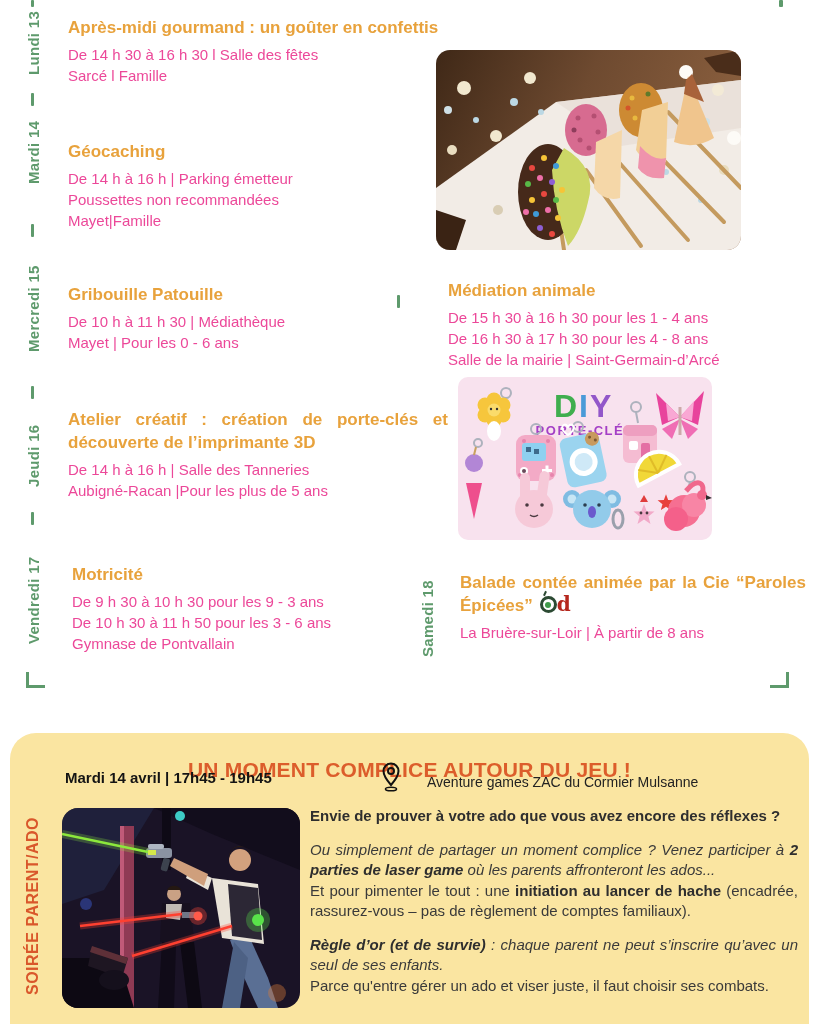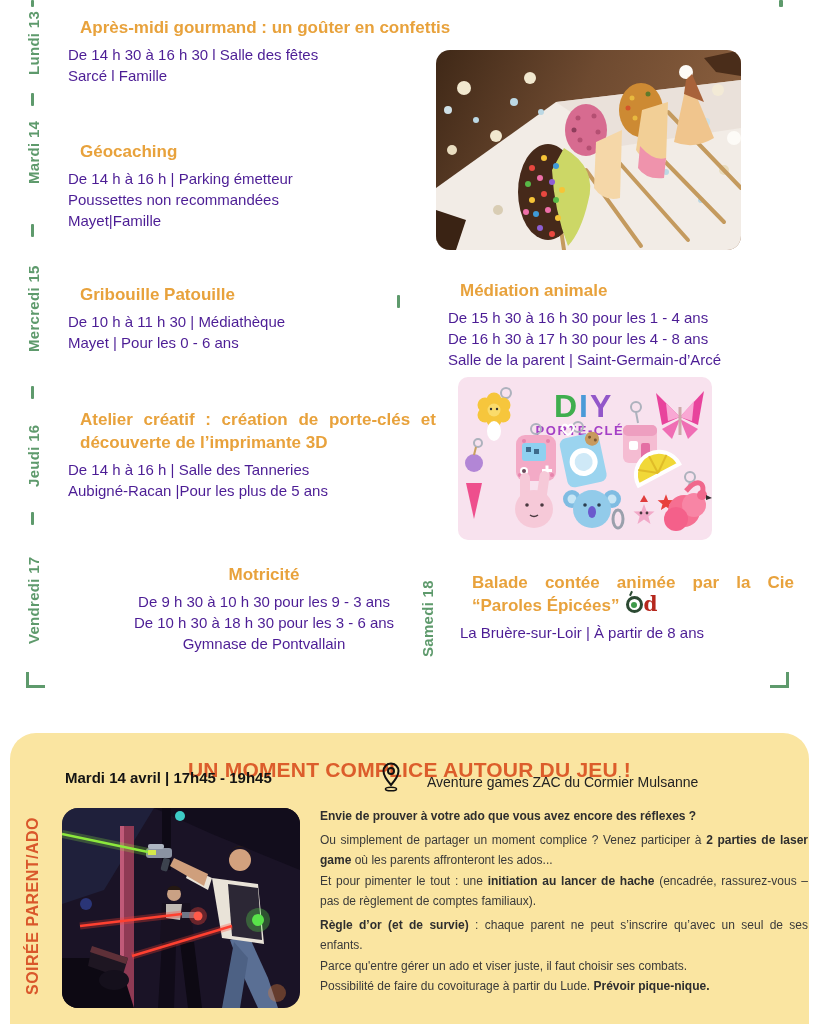--- a/index.html
+++ b/index.html
@@ -10,23 +10,23 @@
   .vday{position:absolute;left:20px;width:26px;display:flex;align-items:center;justify-content:center;
         writing-mode:vertical-rl;transform:rotate(180deg);color:#5E9A6C;font-weight:700;font-size:15px;
         white-space:nowrap;letter-spacing:.3px;}
   .vdash{position:absolute;left:31px;width:3px;height:13px;background:#5E9A6C;border-radius:1px;}
   .corner{position:absolute;width:16px;height:13px;}
   .corner-bl{border-left:3px solid #5E9A6C;border-bottom:3px solid #5E9A6C;}
   .corner-br{border-right:3px solid #5E9A6C;border-bottom:3px solid #5E9A6C;}
 
   
   .event{position:absolute;}
-  .etitle{margin:0 12px 5px;font-size:17px;line-height:23px;font-weight:700;color:#E8A23C;}
+  .etitle{margin:0 0 5px;font-size:17px;line-height:23px;font-weight:700;color:#E8A23C;}
   .just{text-align:justify;}
-  .eline{margin:0;font-size:15px;line-height:21px;color:#4c1d95;}
+  .eline{margin:0;font-size:15px;line-height:21px;color:#ec4899;}
 
   
   .photo{position:absolute;overflow:hidden;}
   .photo svg{display:block;}
 
   
   .logo-o{display:inline-block;width:11px;height:11px;border:3px solid #2c4a33;border-radius:50%;
           position:relative;vertical-align:-2px;margin-left:7px;}
   .logo-o::before{content:"";position:absolute;top:-8px;left:1px;width:2px;height:5px;background:#2c4a33;transform:rotate(25deg);}
   .logo-o::after{content:"";position:absolute;left:2px;top:3px;width:6px;height:6px;border-radius:50%;background:#3f9a4a;}
@@ -36,23 +36,23 @@
   .card{position:absolute;left:10px;top:733px;width:799px;height:291px;background:#FAE5A1;
         border-radius:26px 26px 0 0;}
   .card-title{position:absolute;left:0;right:0;top:8px;text-align:center;font-size:21px;font-weight:800;
         color:#DC5D2B;letter-spacing:.2px;}
   .card-date{position:absolute;left:55px;top:36px;font-size:15px;font-weight:700;color:#141414;}
   .card-loc{position:absolute;left:417px;top:41px;font-size:14px;color:#222222;}
   .pin{position:absolute;left:372px;top:29px;}
   .vparent{position:absolute;left:10px;top:67px;width:26px;height:212px;display:flex;align-items:center;justify-content:center;
         writing-mode:vertical-rl;transform:rotate(180deg);color:#D9572B;font-weight:800;font-size:16px;
         white-space:nowrap;letter-spacing:.5px;}
-  .card-text{position:absolute;left:310px;top:73px;width:488px;font-size:12px;line-height:20.5px;color:#3A3A3A;}
+  .card-text{position:absolute;left:300px;top:73px;width:488px;font-size:15px;line-height:20.5px;color:#3A3A3A;}
   .card-text p{margin:0;text-align:justify;}
-  .card-text .gap{margin-top:3px;}
+  .card-text .gap{margin-top:13px;font-style:italic;}
   .card-text b{font-weight:700;color:#2e2e2e;}
   .hook{font-weight:700;color:#2e2e2e;}
 </style>
 </head>
 <body>
 
 <div class="page">
 
   <div class="vdash" style="top:0;height:7px;"></div>
   <div class="vdash" style="left:779px;top:0;width:4px;height:7px;"></div>
@@ -87,33 +87,33 @@
   <section class="event" style="left:68px;top:283px;width:360px;">
     <h3 class="etitle">Gribouille Patouille</h3>
     <p class="eline">De 10 h à 11 h 30 | Médiathèque</p>
     <p class="eline">Mayet | Pour les 0 - 6 ans</p>
   </section>
 
   <section class="event" style="left:448px;top:279px;width:362px;">
     <h3 class="etitle">Médiation animale</h3>
     <p class="eline">De 15 h 30 à 16 h 30 pour les 1 - 4 ans</p>
     <p class="eline">De 16 h 30 à 17 h 30 pour les 4 - 8 ans</p>
-    <p class="eline">Salle de la parent | Saint-Germain-d’Arcé</p>
+    <p class="eline">Salle de la mairie | Saint-Germain-d’Arcé</p>
   </section>
 
   <section class="event" style="left:68px;top:408px;width:380px;">
     <h3 class="etitle just">Atelier créatif : création de porte-clés et découverte de l’imprimante 3D</h3>
     <p class="eline">De 14 h à 16 h | Salle des Tanneries</p>
     <p class="eline">Aubigné-Racan |Pour les plus de 5 ans</p>
   </section>
 
-  <section class="event" style="left:84px;top:563px;width:360px;text-align:center;">
+  <section class="event" style="left:72px;top:563px;width:360px;">
     <h3 class="etitle">Motricité</h3>
     <p class="eline">De 9 h 30 à 10 h 30 pour les 9 - 3 ans</p>
-    <p class="eline">De 10 h 30 à 18 h 30 pour les 3 - 6 ans</p>
+    <p class="eline">De 10 h 30 à 11 h 50 pour les 3 - 6 ans</p>
     <p class="eline">Gymnase de Pontvallain</p>
   </section>
 
   <section class="event" style="left:460px;top:571px;width:346px;">
     <h3 class="etitle just"><span>Balade contée animée par la Cie “Paroles Épicées”</span><span class="logo-o"></span><span class="logo-d">d</span></h3>
     <p class="eline">La Bruère-sur-Loir | À partir de 8 ans</p>
   </section>
 
   <div class="photo" style="left:436px;top:50px;width:305px;height:200px;border-radius:14px;">
     <svg width="305" height="200" viewBox="0 0 305 200">
@@ -381,17 +381,16 @@
         <circle cx="24" cy="96" r="6" fill="#3a58c8" opacity="0.5"></circle>
       </svg>
     </div>
 
     <div class="card-text">
       <p class="hook">Envie de prouver à votre ado que vous avez encore des réflexes ?</p>
       <p class="gap"><span>Ou simplement de partager un moment complice ? Venez participer à </span><b>2 parties de laser game</b><span> où les parents affronteront les ados...</span></p>
       <p><span>Et pour pimenter le tout : une </span><b>initiation au lancer de hache</b><span> (encadrée, rassurez-vous – pas de règlement de comptes familiaux).</span></p>
       <p class="gap"><b>Règle d’or (et de survie)</b><span> : chaque parent ne peut s’inscrire qu’avec un seul de ses enfants.</span></p>
       <p><span>Parce qu'entre gérer un ado et viser juste, il faut choisir ses combats.</span></p>
-      <p><span>Possibilité de faire du covoiturage à partir du Lude. </span><b>Prévoir pique-nique.</b></p>
     </div>
   </section>
 
 </div>
 
 </body></html>

